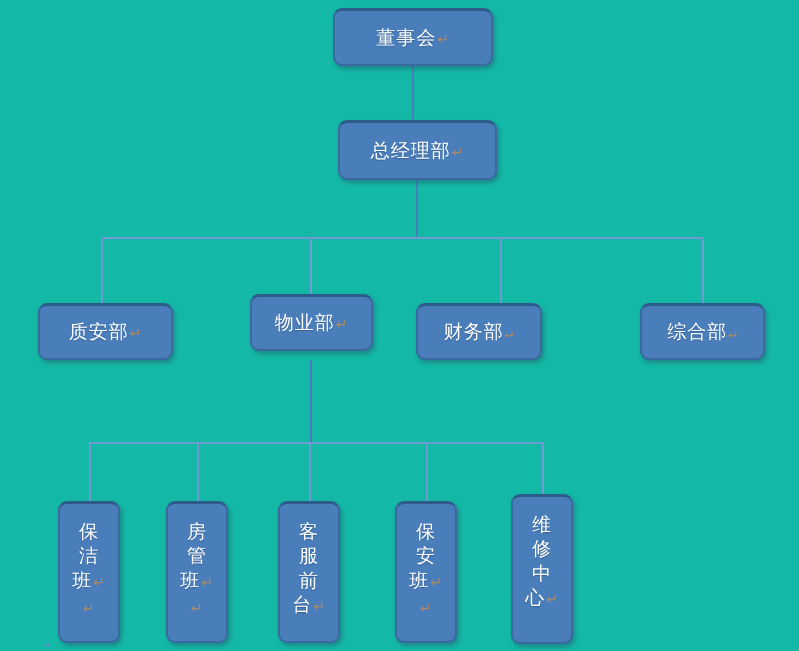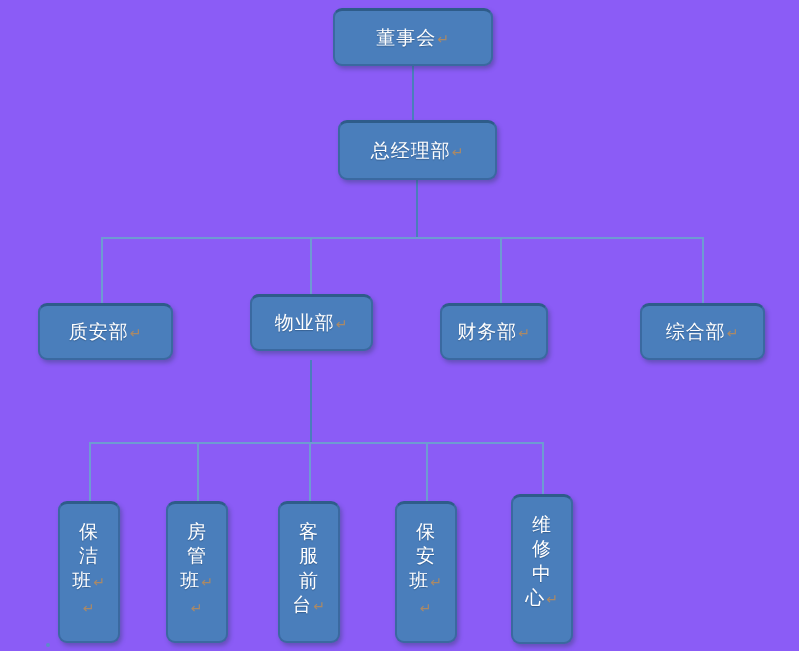--- a/index.html
+++ b/index.html
@@ -7,21 +7,21 @@
     padding: 0;
     background: #ffffff;
   }
   body {
     font-family: "Liberation Sans", "DejaVu Sans", sans-serif;
   }
   #chart-canvas {
     position: relative;
     width: 799px;
     height: 651px;
-    background: #8b5cf6;
+    background: #14b8a6;
     overflow: hidden;
   }
 
   
   .conn {
     position: absolute;
     background: #4A7EBB;
   }
   .conn.v { width: 2px; }
   .conn.h { height: 2px; }
@@ -128,27 +128,27 @@
       <span>质安部</span><span class="pmark">↵</span>
     </span>
   </div>
 
   <div class="node" style="left:250px; top:294px; width:123px; height:57px;">
     <span class="label-wrap">
       <span>物业部</span><span class="pmark">↵</span>
     </span>
   </div>
 
-  <div class="node" style="left:440px; top:303px; width:108px; height:57px;">
+  <div class="node" style="left:416px; top:303px; width:126px; height:57px;font-family:Liberation Mono, monospace;">
     <span class="label-wrap">
       <span>财务部</span><span class="pmark">↵</span>
     </span>
   </div>
 
-  <div class="node" style="left:640px; top:303px; width:125px; height:57px;">
+  <div class="node" style="left:640px; top:303px; width:125px; height:57px;font-family:Liberation Mono, monospace;">
     <span class="label-wrap">
       <span>综合部</span><span class="pmark">↵</span>
     </span>
   </div>
 
   <div class="node vertical" style="left:58px; top:501px; width:62px; height:142px;">
     <span class="label-wrap">
       <span class="stack">
         <span>保</span>
         <span>洁</span>

